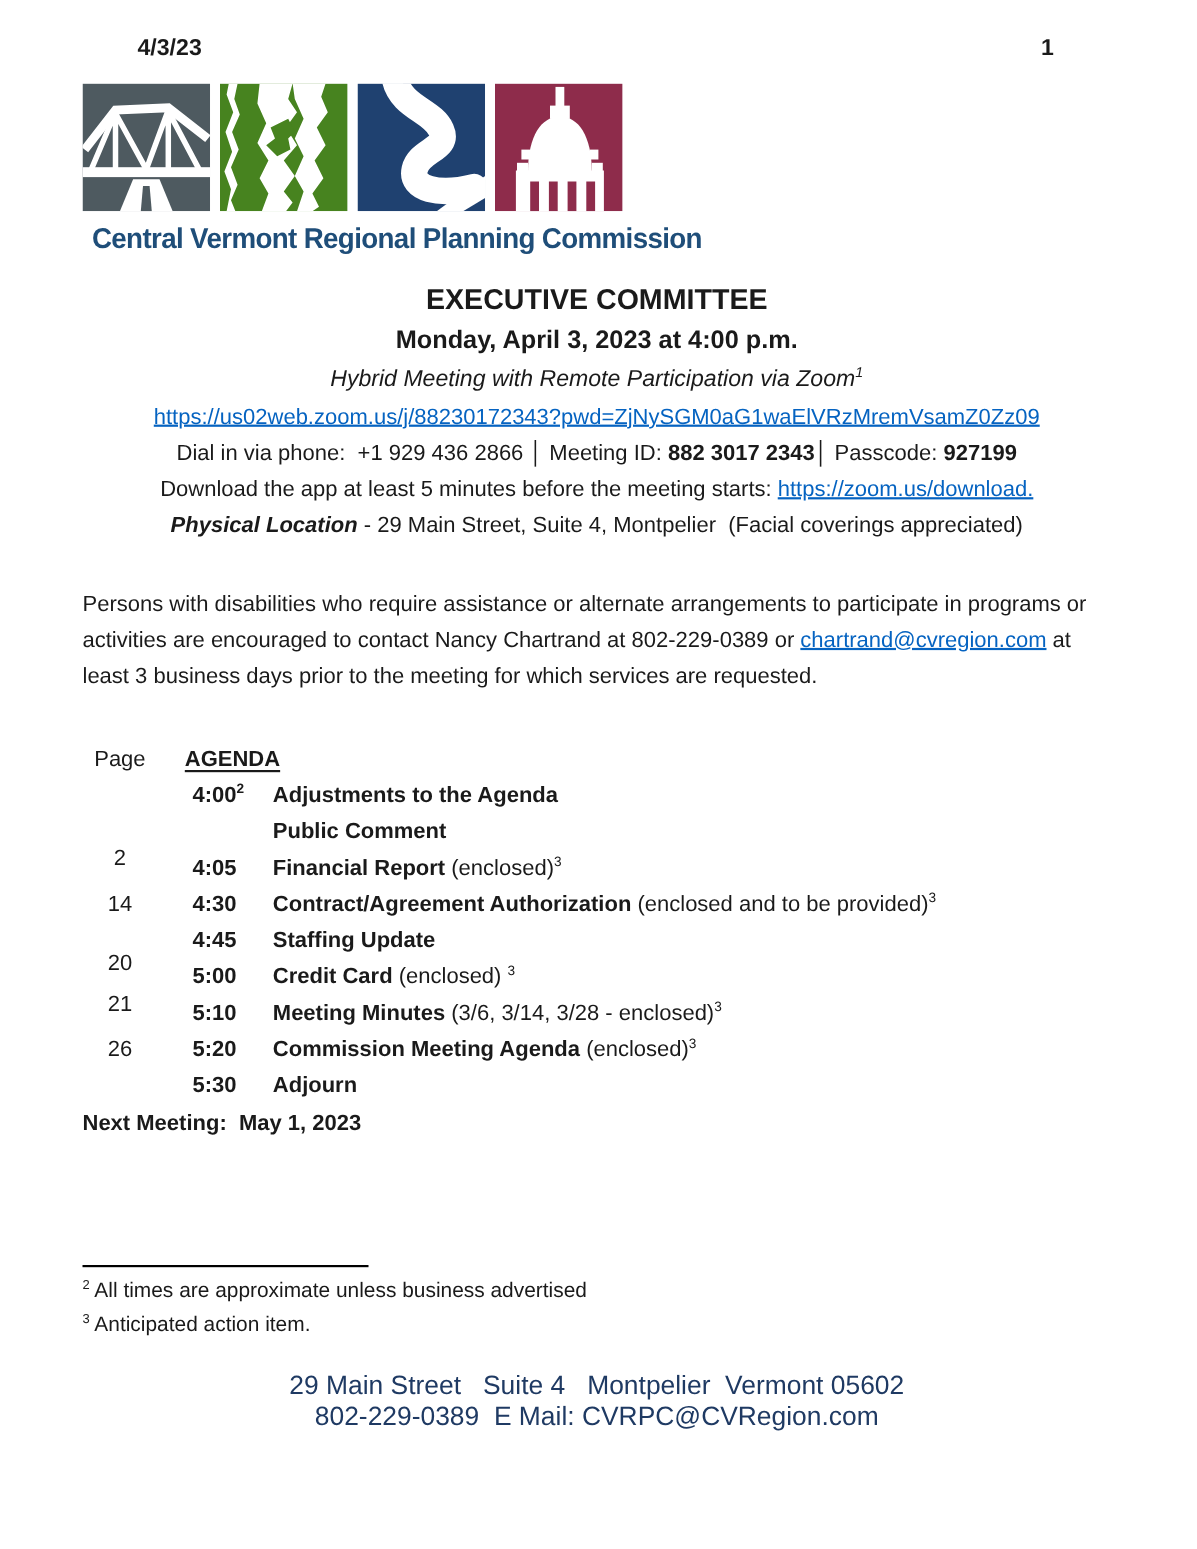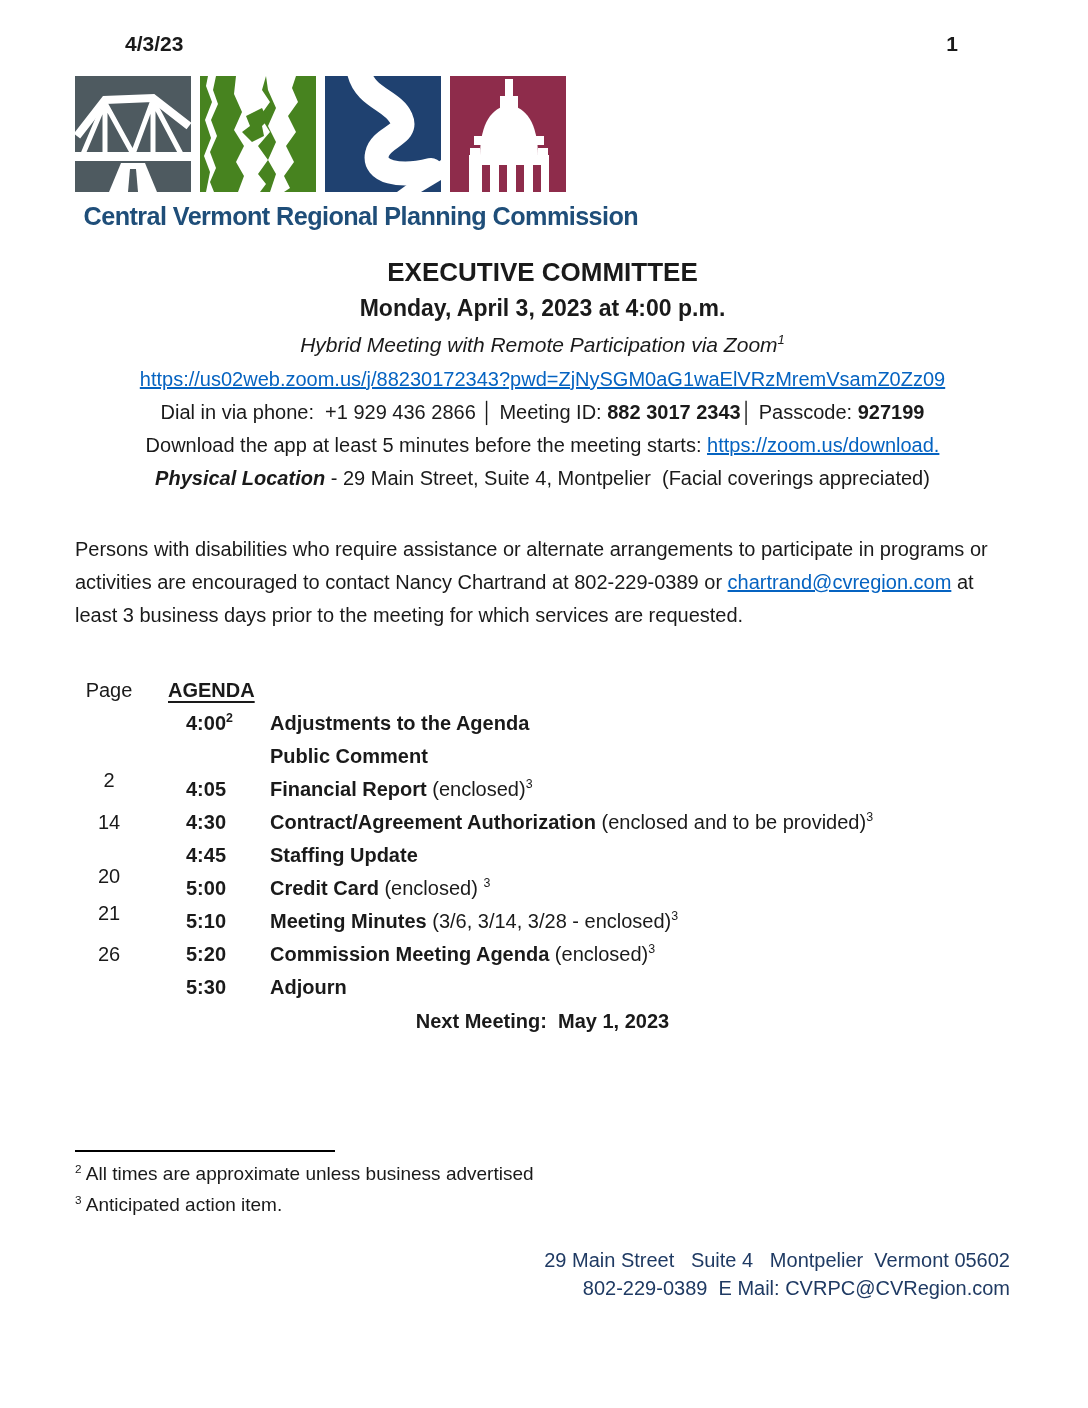--- a/index.html
+++ b/index.html
@@ -50,40 +50,40 @@
   
   .para{margin-top:38px;font-size:20px;line-height:33px;max-width:940px;text-align:left;}
 
   
   .agenda{margin-top:42px;font-size:20px;}
   .agrid{display:grid;grid-template-columns:68px 105px 1fr;align-items:baseline;}
   .ahead{line-height:33px;}
   .ahead .pgh{grid-column:1;text-align:center;}
   .ahead .agt{grid-column:2 / span 2;font-weight:bold;text-decoration:underline;
     text-underline-offset:4px;text-decoration-thickness:2px;padding-left:25px;}
-  .arow{line-height:33px;gap:11px;}
+  .arow{line-height:33px;}
   .arow .pg{grid-column:1;text-align:center;position:relative;}
   .arow .tm{grid-column:2;font-weight:bold;padding-left:32px;}
   .arow .it{grid-column:3;}
   .arow .it .t{font-weight:bold;}
   
   .arow:nth-of-type(4) .pg{top:-9px;}
   .arow:nth-of-type(6) .pg{top:-5px;}
   .arow:nth-of-type(7) .pg{top:-12px;}
   .arow:nth-of-type(8) .pg{top:-8px;}
-  .next-meeting{margin-top:0;text-align:center;font-weight:bold;font-size:20px;line-height:34px;}
+  .next-meeting{margin-top:0;text-align:left;font-weight:bold;font-size:20px;line-height:34px;}
 
   
   .fn-sep{margin-top:112px;width:260px;border-top:2px solid #000;}
   .footnotes{margin-top:6px;font-size:19px;line-height:31px;max-width:900px;}
   .footnotes .fn{display:block;}
 
   
-  .footer{margin-top:26px;text-align:right;color:var(--footer-navy);
-    font-size:20px;line-height:28px;}
+  .footer{margin-top:26px;text-align:center;color:var(--footer-navy);
+    font-size:24px;line-height:28px;}
 </style>
 </head>
 <body>
 
 <div class="page">
 
   <div class="runhead">
     <span>4/3/23</span>
     <span>1</span>
   </div>

